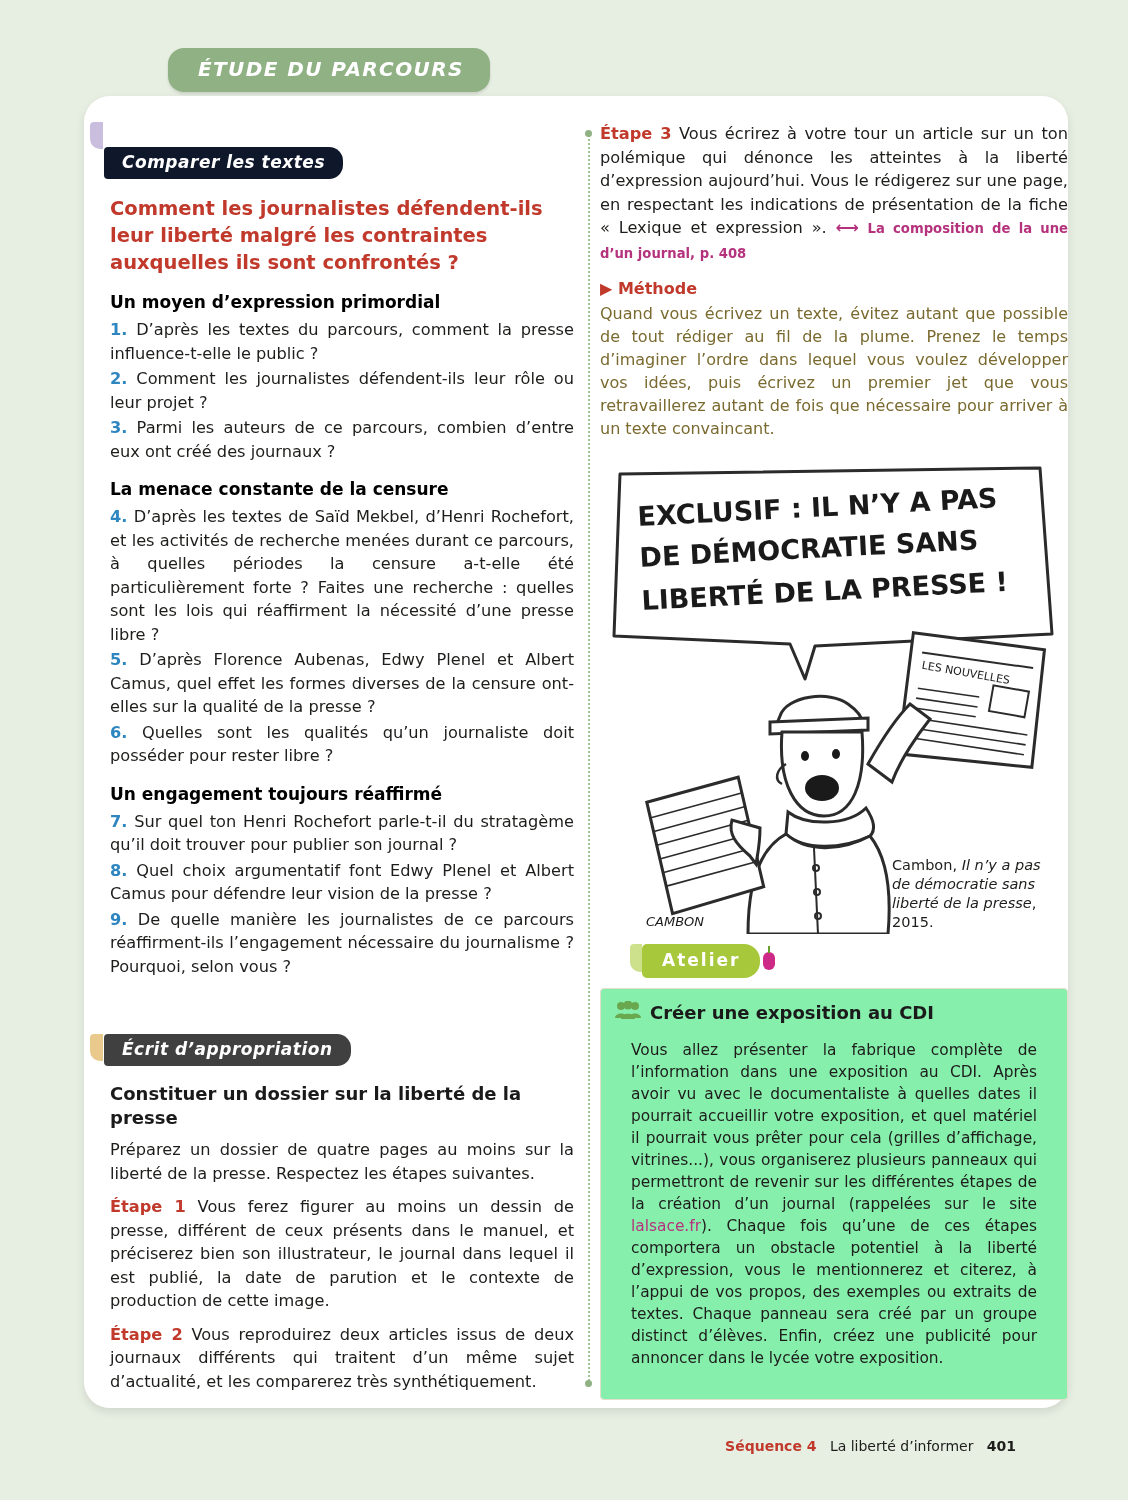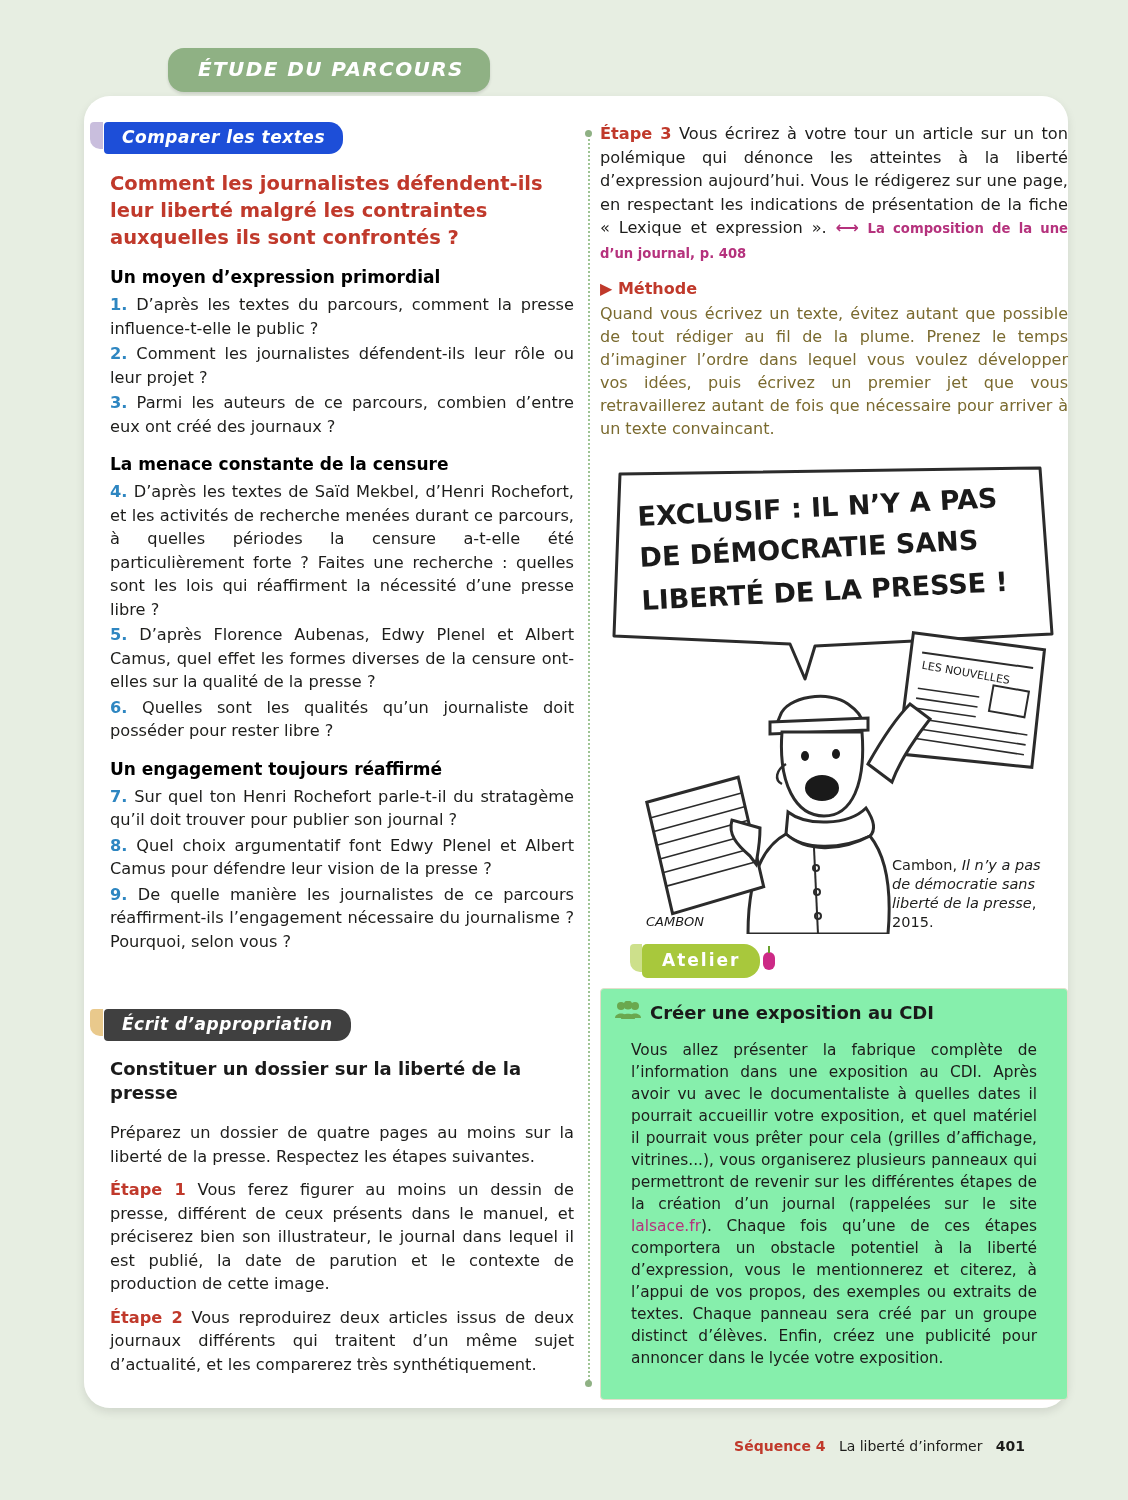--- a/index.html
+++ b/index.html
@@ -35,21 +35,21 @@
     position:absolute;left:588px;top:132px;width:0;height:1252px;
     border-left:2px dotted #9ec493;
   }
   .dot{position:absolute;width:7px;height:7px;border-radius:50%;background:#8fb184;}
   
   .pill{
     display:inline-block;color:#fff;font-weight:bold;font-style:italic;
     font-size:17px;letter-spacing:.5px;padding:5px 18px 7px 18px;
     border-radius:4px 14px 14px 4px;
   }
-  .pill-purple{background:#1d4ed8;}
+  .pill-purple{background:#0f172a;margin-top:25px;}
   .pill-orange{background:#404040;}
   .pill-wrap{position:relative;margin-bottom:16px;}
   .pill-wrap:before{
     content:"";position:absolute;left:-14px;top:0px;width:13px;height:27px;
     background:#c9bedd;border-radius:4px 0 0 10px;
   }
   .pill-wrap.orange:before{background:#e9c98c;}
   
   .q-title{
     color:#c0392b;font-weight:bold;font-size:19.5px;line-height:27px;
@@ -58,21 +58,21 @@
   .sub-title{
     color:#000000;font-weight:bold;font-size:17px;margin:16px 0 6px 0;
   }
   p.q{
     margin:0 0 2px 0;font-size:16.2px;line-height:23.5px;color:#1d1d1b;
     text-align:justify;
   }
   .qnum{color:#2e86c1;font-weight:bold;}
   .etape{color:#c0392b;font-weight:bold;}
   .body-t{font-size:16.2px;line-height:23.5px;color:#1d1d1b;text-align:justify;margin:0 0 10px 0;}
-  .ecrit-title{color:#1a1a1a;font-weight:bold;font-size:18px;line-height:24px;margin:0 0 16px 0;}
+  .ecrit-title{color:#1a1a1a;font-weight:bold;font-size:18px;line-height:24px;margin:0 0 8px 0;}
   
   .r-text{font-size:16.2px;line-height:23.5px;color:#1d1d1b;text-align:justify;margin:0;}
   .ref-link{color:#b5327d;font-size:13.2px;font-weight:bold;}
   .methode{color:#c0392b;font-weight:bold;font-size:16px;margin:14px 0 4px 0;}
   .methode-body{color:#7a6a2f;font-size:16px;line-height:23px;text-align:justify;margin:0;}
   .caption{font-size:14.5px;line-height:19px;color:#1d1d1b;text-align:left;}
   .caption em{font-style:italic;}
   
   .atelier-tab{
     display:inline-block;background:#a8c83c;color:#fff;font-weight:bold;
@@ -85,21 +85,21 @@
   }
   .atelier-box{
     background:#86efac;border:1px solid #e3decb;border-radius:4px;
     padding:12px 14px 14px 14px;margin-top:10px;
   }
   .atelier-h{font-weight:bold;font-size:18px;color:#1a1a1a;margin:0 0 6px 0;display:flex;align-items:center;gap:9px;}
   .atelier-p{font-size:15.4px;line-height:22px;color:#1d1d1b;text-align:justify;margin:16px;}
   .lalsace{color:#b5327d;}
   
   .footer{
-    position:absolute;right:103px;bottom:46px;font-size:14px;color:#1d1d1b;
+    position:absolute;right:112px;bottom:46px;font-size:14px;color:#1d1d1b;
   }
   .footer .seq{color:#c0392b;font-weight:bold;}
   .footer .pg{font-weight:bold;}
 </style>
 </head>
 <body>
 
 <div class="page-shadow"></div>
 <div class="page"></div>
 

